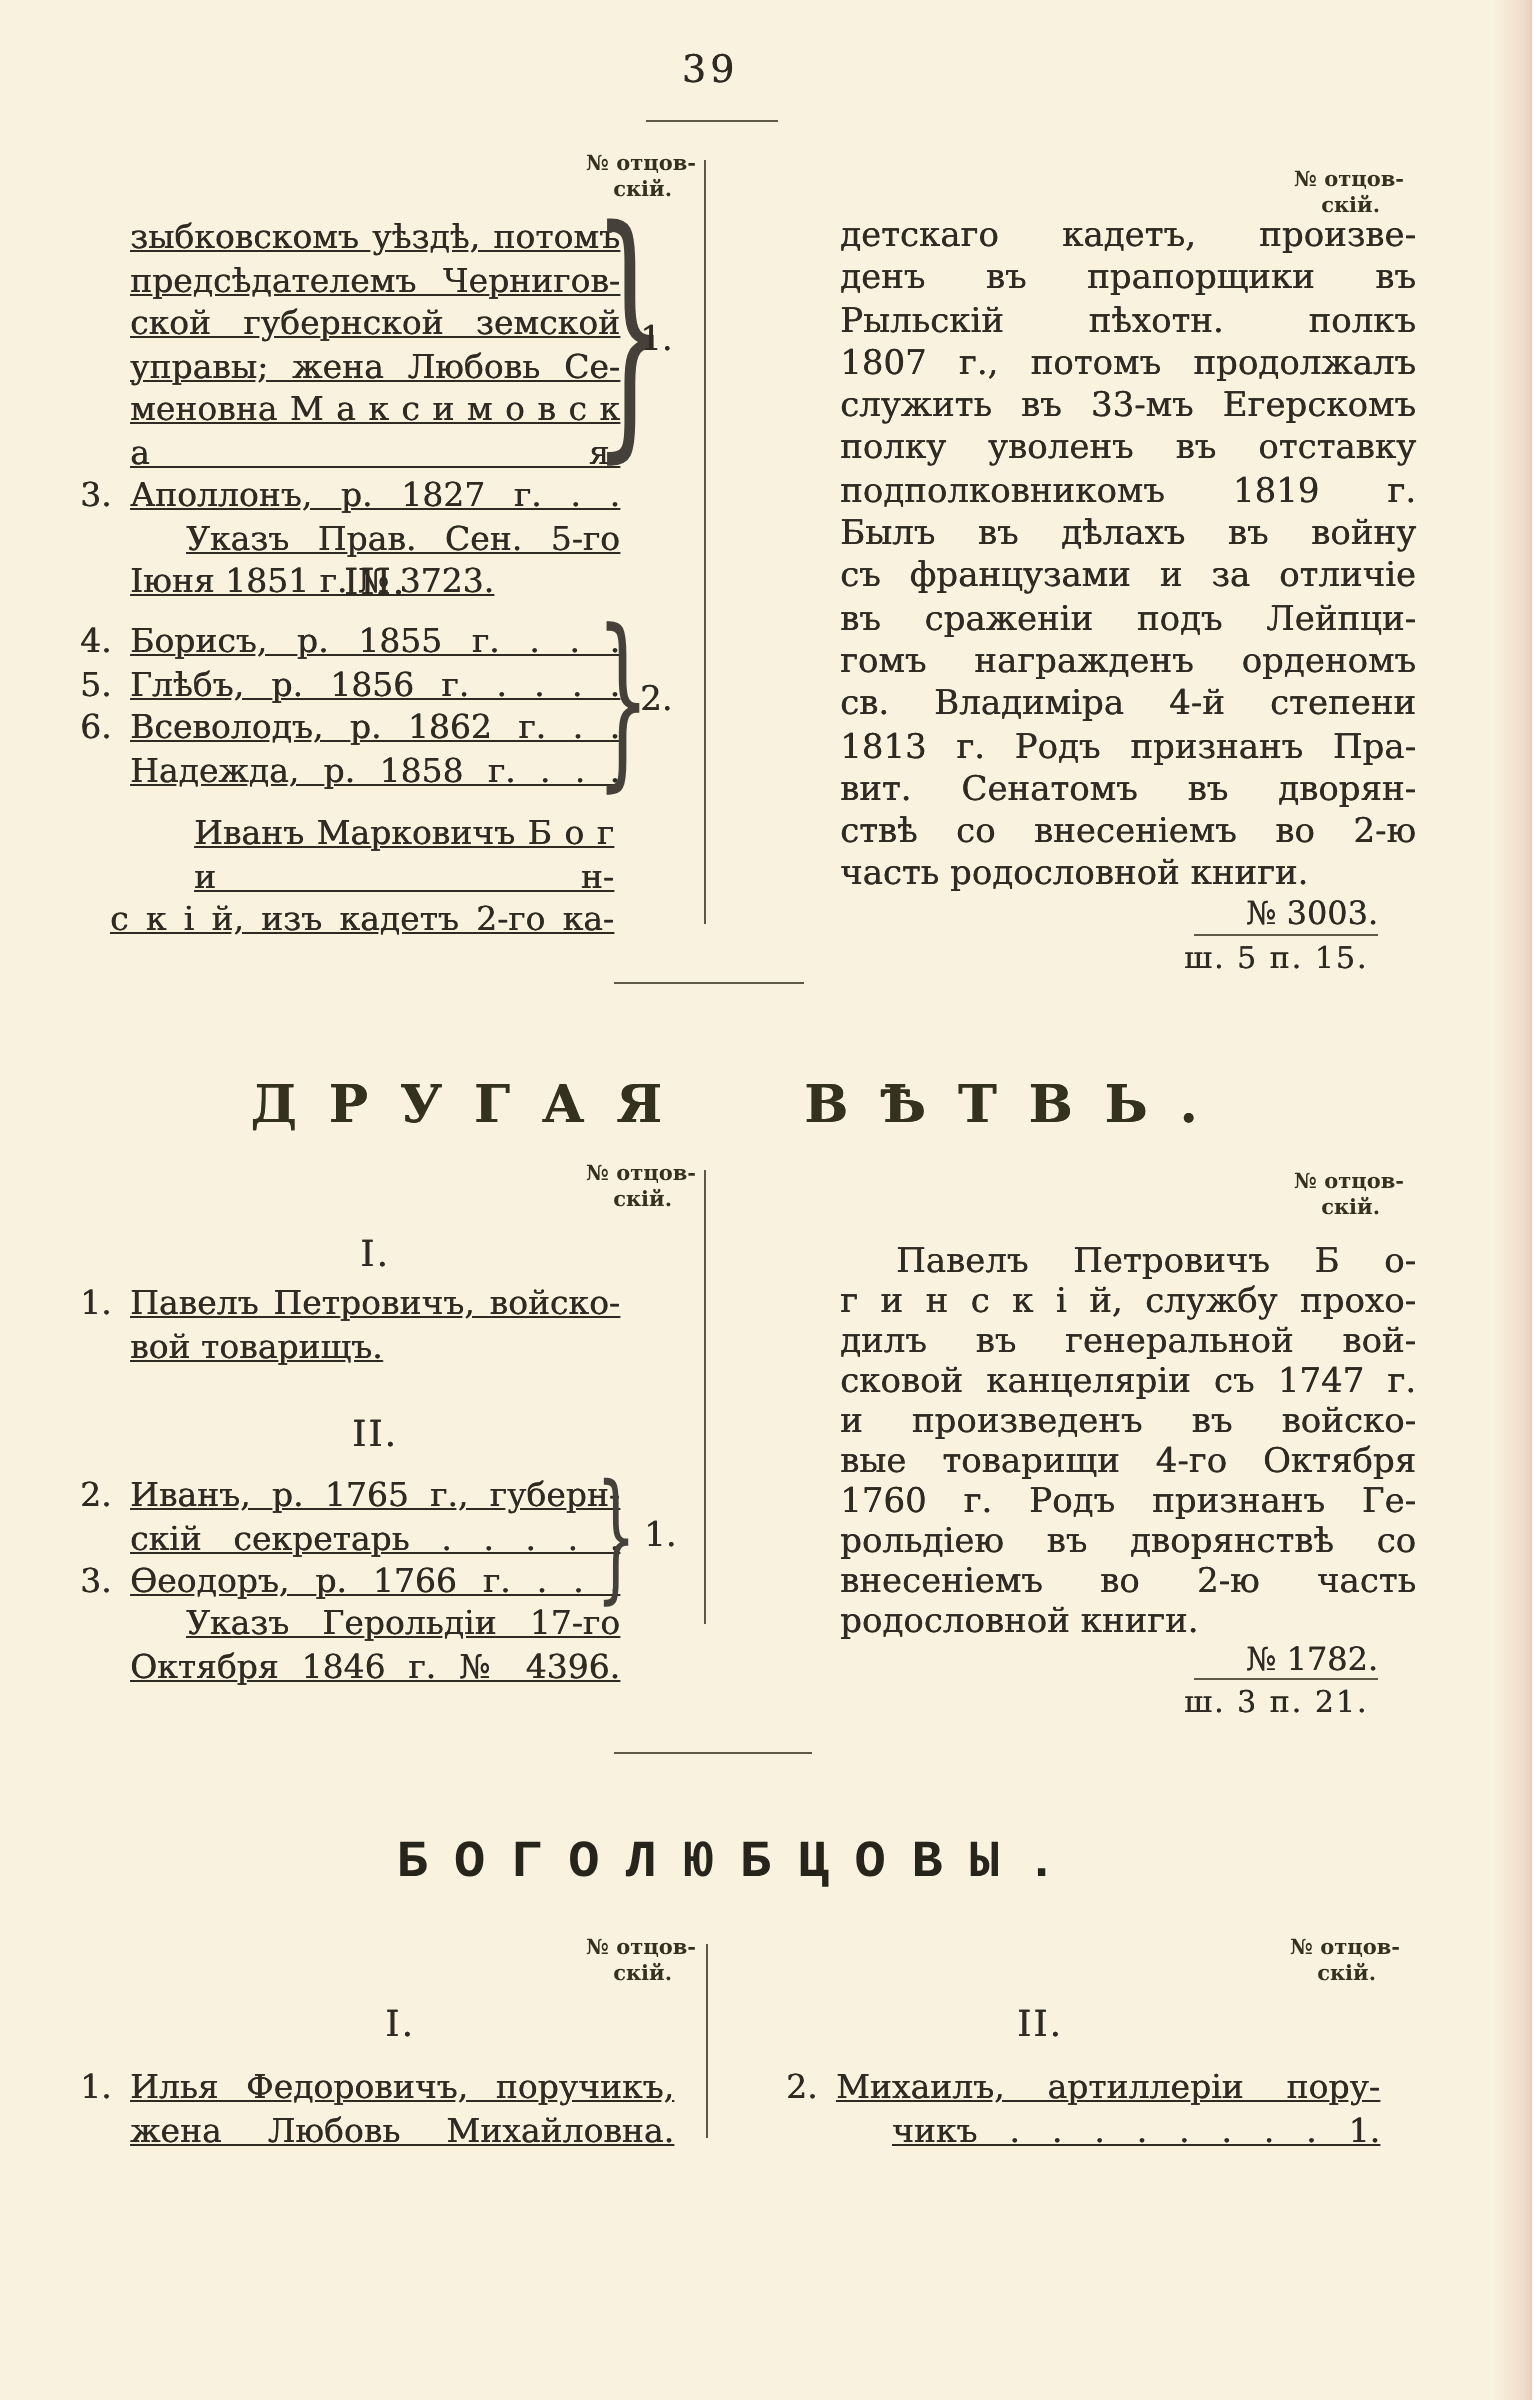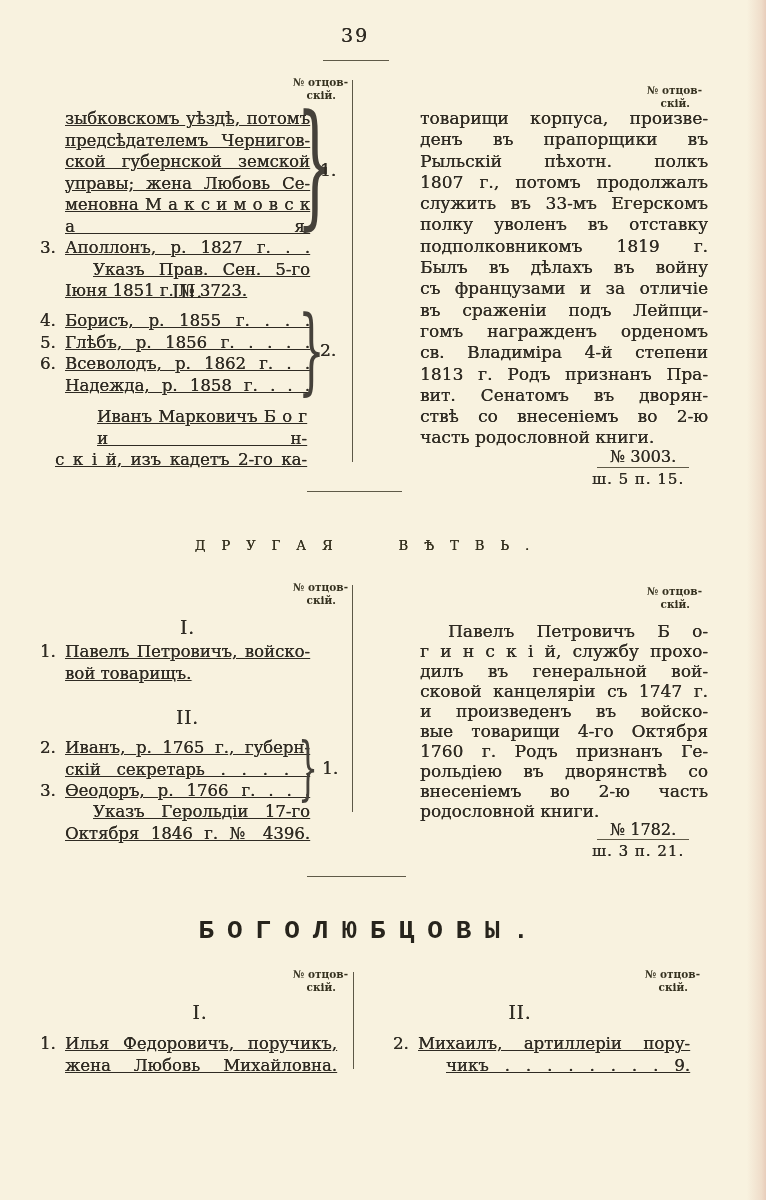--- a/index.html
+++ b/index.html
@@ -23,23 +23,23 @@
   .colhdr{font-size:10.5px;line-height:12.5px;font-weight:bold;text-align:right;color:#35311f;}
   .colhdr .l2{padding-right:12px;}
   .vrule{width:1px;background:#5d5847;}
   .hrule{height:1px;background:#5f5a48;}
   .brace{
     font-family:"DejaVu Serif",serif;color:#45413a;font-weight:400;
     transform:scaleX(0.45);transform-origin:left center;
   }
   .bnum{font-size:17px;}
   .genhead{font-size:18px;letter-spacing:1px;}
-  .branch-heading{font-size:13px;letter-spacing:16px;word-spacing:30px;color:#35311f;}
+  .branch-heading{font-size:26px;letter-spacing:16px;word-spacing:30px;color:#35311f;font-weight:bold;}
   .family-heading{font-size:26px;font-weight:bold;letter-spacing:13px;color:#27241c;font-family:Liberation Mono, monospace;}
-  .refnum{font-size:16px;text-align:center;}
+  .refnum{font-size:16px;text-align:right;}
   .refcode{font-size:15px;text-align:left;letter-spacing:1px;}
   .pagenum{font-size:19px;letter-spacing:2px;}
   .t{ text-shadow:0.2px 0 0 currentColor; }
 </style>
 </head>
 <body>
 
 <div class="page">
 
   <div class="abs pagenum center t" style="left:40px;top:24px;width:630px;">39</div>
@@ -81,21 +81,21 @@
 
   <div class="abs brace" style="left:298px;top:304px;font-size:94px;line-height:94px;">}</div>
   <div class="abs bnum t" style="left:320px;top:340px;">2.</div>
 
   <div class="abs body16 t" style="left:55px;top:406px;width:252px;">
     <div class="ln j ind2"><span>Иванъ Марковичъ Б о г и н-</span></div>
     <div class="ln j"><span>с к і й, изъ кадетъ 2-го ка-</span></div>
   </div>
 
   <div class="abs body17 t" style="left:420px;top:108px;width:288px;">
-    <div class="ln j"><span>товарищи корпуса, произве-</span></div>
+    <div class="ln j"><span>детскаго кадетъ, произве-</span></div>
     <div class="ln j"><span>денъ въ прапорщики въ</span></div>
     <div class="ln j"><span>Рыльскій пѣхотн. полкъ</span></div>
     <div class="ln j"><span>1807 г., потомъ продолжалъ</span></div>
     <div class="ln j"><span>служить въ 33-мъ Егерскомъ</span></div>
     <div class="ln j"><span>полку уволенъ въ отставку</span></div>
     <div class="ln j"><span>подполковникомъ 1819 г.</span></div>
     <div class="ln j"><span>Былъ въ дѣлахъ въ войну</span></div>
     <div class="ln j"><span>съ французами и за отличіе</span></div>
     <div class="ln j"><span>въ сраженіи подъ Лейпци-</span></div>
     <div class="ln j"><span>гомъ награжденъ орденомъ</span></div>
@@ -175,16 +175,16 @@
 
   <div class="abs genhead center t" style="left:65px;top:1002px;width:270px;">I.</div>
   <div class="abs genhead center t" style="left:405px;top:1002px;width:230px;">II.</div>
 
   <div class="abs body16 t" style="left:65px;top:1033px;width:272px;">
     <div class="ln j"><span class="num">1.</span><span>Илья Федоровичъ, поручикъ,</span></div>
     <div class="ln j"><span>жена Любовь Михайловна.</span></div>
   </div>
   <div class="abs body16 t" style="left:418px;top:1033px;width:272px;">
     <div class="ln j"><span class="num">2.</span><span>Михаилъ, артиллеріи пору-</span></div>
-    <div class="ln j ind"><span>чикъ . . . . . . . . 9.</span></div>
+    <div class="ln j ind"><span>чикъ . . . . . . . . 1.</span></div>
   </div>
 
 </div>
 
 </body></html>

